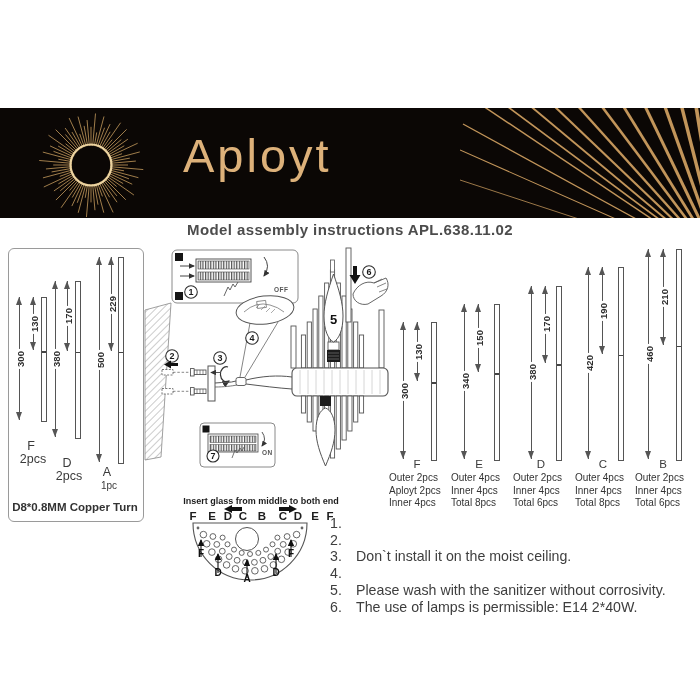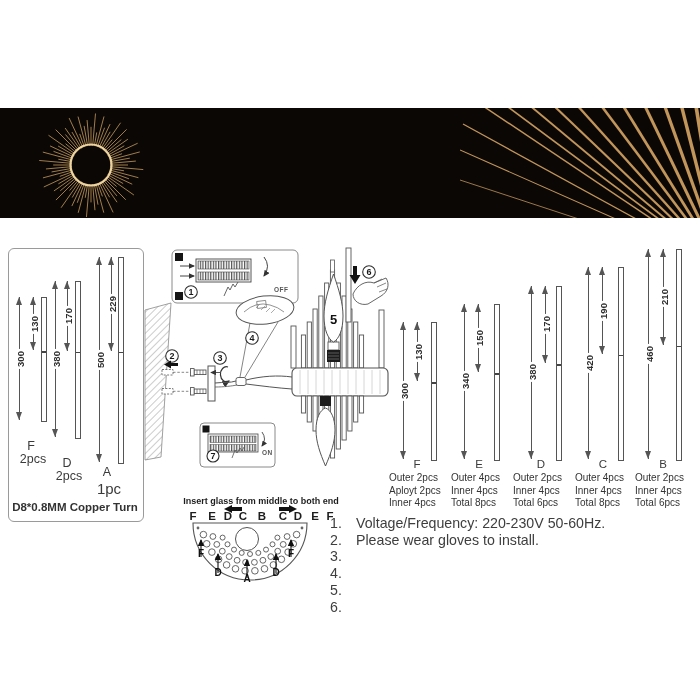--- a/index.html
+++ b/index.html
@@ -136,39 +136,41 @@
         <line x1="82.45448267190434" y1="49.50000000000001" x2="99.2953646349" y2="39.77691226527376" stroke="#b08a52" stroke-width="0.9"></line>
         <line x1="83.21984795369634" y1="50.9702530269267" x2="112.66503985921307" y2="37.23973454554066" stroke="#b08a52" stroke-width="0.9"></line>
         <line x1="83.85415979493226" y1="52.5016172768123" x2="97.04793692962217" y2="47.69947512224315" stroke="#b08a52" stroke-width="0.9"></line>
         <line x1="84.3525906994923" y1="54.08243814305211" x2="114.78763569765702" y2="45.927392414188986" stroke="#b08a52" stroke-width="0.9"></line>
         <line x1="84.71134730723196" y1="55.700684624328325" x2="104.83705196015731" y2="52.15197988824769" stroke="#b08a52" stroke-width="0.9"></line>
         <line x1="84.92769926374316" y1="57.34404088779449" x2="110.86017626238193" y2="55.07524313326682" stroke="#b08a52" stroke-width="0.9"></line>
       </g>
     <circle cx="66" cy="59" r="19" fill="#0b0705"></circle>
     <circle cx="66" cy="59" r="20.5" fill="none" stroke="#ecd3a0" stroke-width="2.2"></circle>
   </svg>
+  <div class="brand">Aployt</div>
   <svg class="fan" width="240" height="110" viewBox="0 0 240 110">
     <g id="fan-rays">
         <line x1="262" y1="158" x2="0" y2="72" stroke="#c2955a" stroke-width="0.80"></line>
         <line x1="262" y1="158" x2="0" y2="42" stroke="#c2955a" stroke-width="1.02"></line>
         <line x1="262" y1="158" x2="3" y2="16" stroke="#c2955a" stroke-width="1.24"></line>
         <line x1="262" y1="158" x2="20" y2="-4" stroke="#c2955a" stroke-width="1.46"></line>
         <line x1="262" y1="158" x2="44" y2="-4" stroke="#c2955a" stroke-width="1.68"></line>
         <line x1="262" y1="158" x2="68" y2="-4" stroke="#c2955a" stroke-width="1.90"></line>
         <line x1="262" y1="158" x2="92" y2="-4" stroke="#c2955a" stroke-width="2.12"></line>
         <line x1="262" y1="158" x2="116" y2="-4" stroke="#c2955a" stroke-width="2.34"></line>
         <line x1="262" y1="158" x2="140" y2="-4" stroke="#c2955a" stroke-width="2.56"></line>
         <line x1="262" y1="158" x2="162" y2="-4" stroke="#c2955a" stroke-width="2.78"></line>
         <line x1="262" y1="158" x2="184" y2="-4" stroke="#c2955a" stroke-width="3.00"></line>
         <line x1="262" y1="158" x2="204" y2="-4" stroke="#c2955a" stroke-width="3.22"></line>
         <line x1="262" y1="158" x2="221" y2="-4" stroke="#c2955a" stroke-width="3.44"></line>
         <line x1="262" y1="158" x2="236" y2="-2" stroke="#c2955a" stroke-width="3.66"></line>
       </g>
   </svg>
 
+  <div class="doc-title">Model assembly instructions APL.638.11.02</div>
 
   <div class="panel"></div>
   <div class="panel-caption">D8*0.8MM Copper Turn</div>
 
   <div id="diagram-layer">
       <div class="dim" style="left: 15px; top: 297px; height: 123px;">
         <span class="arr up"></span>
         <span class="dim-label">300</span>
         <span class="arr dn"></span>
       </div>
@@ -204,21 +206,21 @@
       </div>
       <div class="dim" style="left: 107px; top: 257px; height: 93.89px;">
         <span class="arr up"></span>
         <span class="dim-label">229</span>
         <span class="arr dn"></span>
       </div>
       <div class="tube" style="left: 118px; top: 257px; height: 205px;">
         <div class="tube-tick" style="top: 93.89px;"></div>
       </div>
       <div class="diag-label" style="left: 107px; top: 465px; font-size: 12.5px; font-weight: 400;">A</div>
-      <div class="diag-label" style="left: 109px; top: 480px; font-size: 15px; font-weight: 400;">1pc</div>
+      <div class="diag-label" style="left: 109px; top: 480px; font-size: 10px; font-weight: 400;">1pc</div>
       <div class="dim" style="left: 399px; top: 322.2px; height: 136.8px;">
         <span class="arr up"></span>
         <span class="dim-label">300</span>
         <span class="arr dn"></span>
       </div>
       <div class="dim" style="left: 413px; top: 322.2px; height: 59.28px;">
         <span class="arr up"></span>
         <span class="dim-label">130</span>
         <span class="arr dn"></span>
       </div>
@@ -527,33 +529,34 @@
       <span class="pointer-label" style="left: 201px; top: 548px;">F</span>
       <span class="pointer-label" style="left: 218px; top: 567px;">D</span>
       <span class="pointer-label" style="left: 247px; top: 573px;">A</span>
       <span class="pointer-label" style="left: 276px; top: 567px;">D</span>
       <span class="pointer-label" style="left: 291px; top: 548px;">F</span>
     </div>
 
   <div class="instr" id="instr">
       <div class="instr-row">
         <span class="instr-num">1.</span>
-        <span>Voltage/Frequency: 220-230V 50-60Hz.</span>
       </div>
       <div class="instr-row">
         <span class="instr-num">2.</span>
-        <span>Please wear gloves to install.</span>
       </div>
       <div class="instr-row">
         <span class="instr-num">3.</span>
+        <span>Don`t install it on the moist ceiling.</span>
       </div>
       <div class="instr-row">
         <span class="instr-num">4.</span>
       </div>
       <div class="instr-row">
         <span class="instr-num">5.</span>
+        <span>Please wash with the sanitizer without corrosivity.</span>
       </div>
       <div class="instr-row">
         <span class="instr-num">6.</span>
+        <span>The use of lamps is permissible: E14 2*40W.</span>
       </div>
     </div>
 
 </div>
 
 </body></html>

